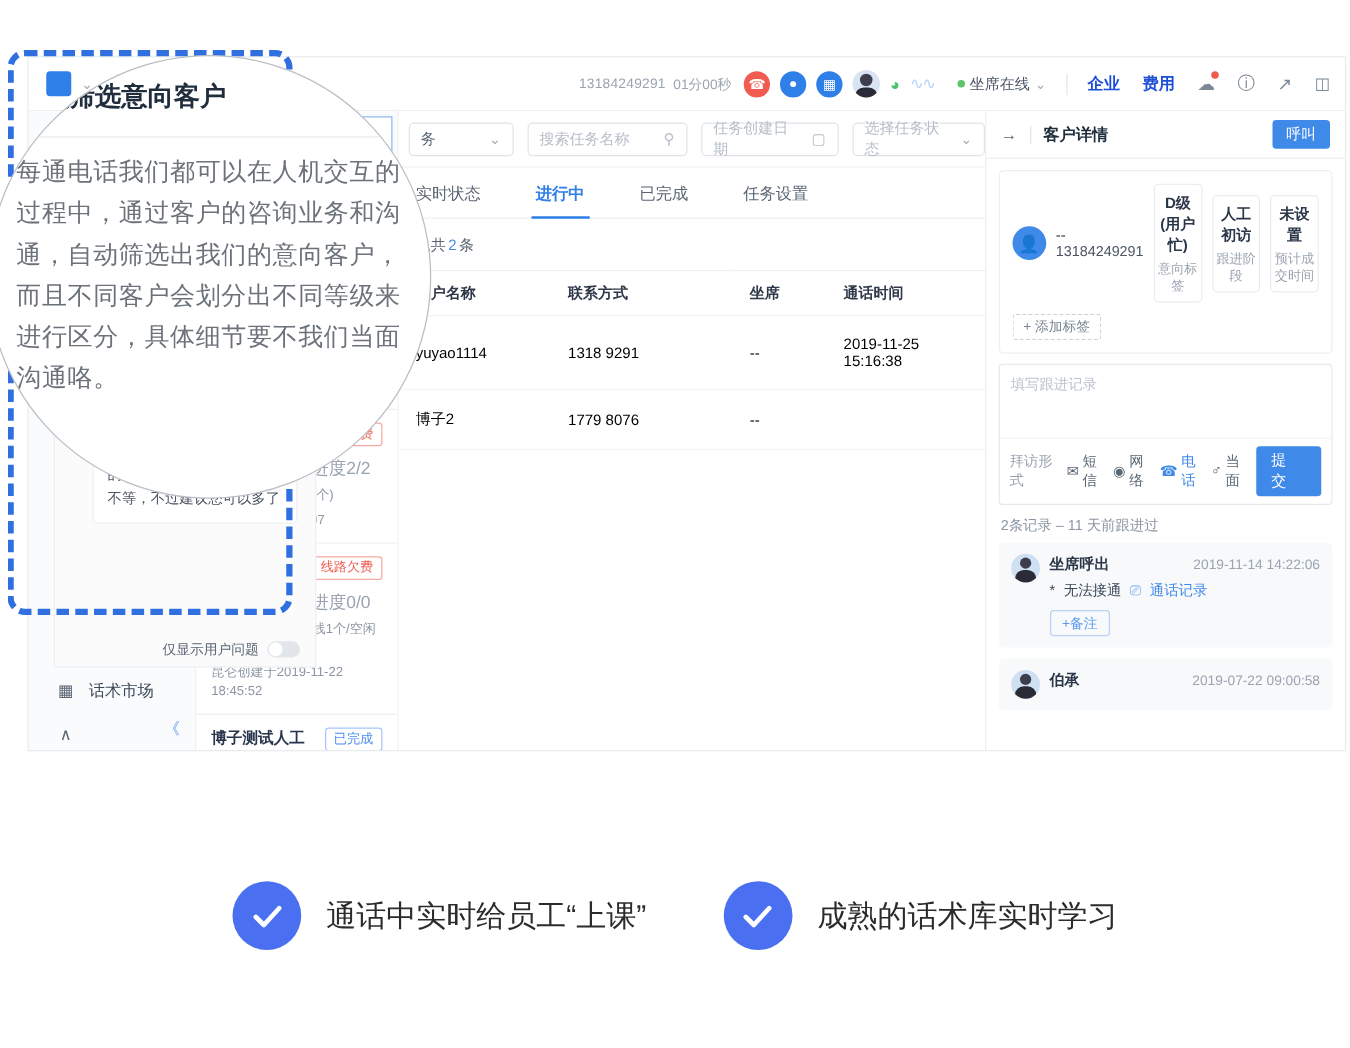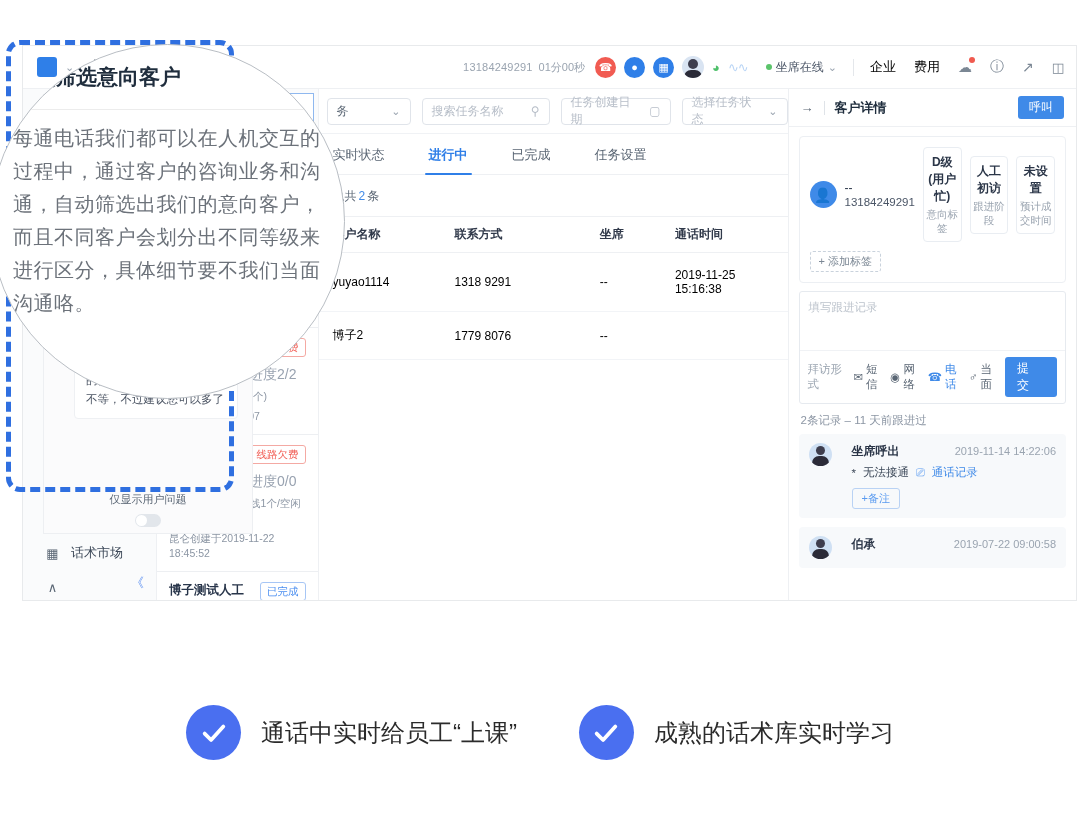--- a/index.html
+++ b/index.html
@@ -46,21 +46,21 @@
   .avatar-hdr::before { content: ""; position: absolute; left: 6px; top: 3px; width: 10px;
       height: 10px; border-radius: 50%; background: #3d3d4d; }
   .avatar-hdr::after { content: ""; position: absolute; left: 2px; top: 14px; width: 18px;
       height: 11px; border-radius: 7px 7px 0 0; background: #2b2b38; }
   .wifi { color: #4ec06a; font-size: 13px; }
   .wave { color: #b8d4f5; font-size: 13px; letter-spacing: -1px; }
   .agent-status { display: flex; align-items: center; gap: 4px; font-size: 12px;
       color: #4a5566; margin-left: 18px; }
   .dot-green { width: 6px; height: 6px; border-radius: 50%; background: #5bc46b; }
   .vline { width: 1px; height: 17px; background: #e4e7eb; margin: 0 16px; }
-  .hdr-link { font-size: 13px; color: #000000; font-weight: 400; margin-right: 18px; text-align: right; }
+  .hdr-link { font-size: 13px; color: #1d4ed8; font-weight: 700; margin-right: 18px; text-align: right; }
   .hdr-sym { position: relative; font-size: 14px; color: #7b8794; margin-right: 18px; }
   .badge-dot { position: absolute; right: -3px; top: -2px; width: 6px; height: 6px;
       border-radius: 50%; background: #f05a4f; }
   .fs-ico { font-size: 13px; color: #7b8794; margin-right: 14px; letter-spacing: -2px; }
 
   
   .app-body { position: absolute; left: 0; top: 43px; right: 0; bottom: 0; display: flex; }
 
   
   .leftnav { width: 155px; background: #fafbfc; border-right: 1px solid #eef0f3;
@@ -153,21 +153,21 @@
   .note-actions { display: flex; align-items: center; gap: 7px; padding: 6px 8px;
       border-top: 1px solid #f0f2f5; }
   .na-label { font-size: 11.5px; color: #9aa4b0; font-family: Liberation Serif, serif; }
   .na-chip { display: flex; align-items: center; gap: 3px; font-size: 11.5px;
       color: #5a6674; }
   .na-chip.on { color: #3f8ae8; }
   .na-submit { margin-left: auto; background: #3f8ae8; color: #fff; font-size: 12px;
       padding: 3px 12px; border-radius: 3px; letter-spacing: 2px; }
   .rec-count { font-size: 11.5px; color: #8c96a4; padding: 9px 12px 6px; }
   .rec-item { margin: 0 10px 9px; background: #f7f9fb; border-radius: 4px; padding: 9px 10px; }
-  .rec-top { display: flex; align-items: flex-start; gap: 20px; }
+  .rec-top { display: flex; align-items: flex-start; gap: 8px; }
   .rec-av { width: 23px; height: 23px; border-radius: 50%; background: #cfe0f3;
       position: relative; overflow: hidden; flex: none; }
   .rec-av::before { content: ""; position: absolute; left: 7px; top: 3px; width: 9px;
       height: 9px; border-radius: 50%; background: #3d3d4d; }
   .rec-av::after { content: ""; position: absolute; left: 3px; top: 13px; width: 17px;
       height: 11px; border-radius: 7px 7px 0 0; background: #2b2b38; }
   .rec-body { flex: 1; }
   .rec-line1 { display: flex; align-items: baseline; }
   .rec-who { font-size: 12px; font-weight: 700; color: #2b3648; }
   .rec-time { margin-left: auto; font-size: 11px; color: #9aa4b0; }
@@ -194,21 +194,21 @@
 
   
   .aiPanel { position: absolute; left: 20px; top: 48px; width: 210px; height: 440px;
       background: #fbfbfc; border: 1px solid #edeff2; z-index: 30; }
   .ai-head { height: 26px; display: flex; align-items: center; padding: 0 10px;
       font-size: 11px; color: #9aa4b0; background: #f4f5f7; }
   .ai-bubble { margin: 202px 14px 0 30px; background: #fff; border: 1px solid #eef0f3;
       border-radius: 4px; padding: 9px 11px; font-size: 11.5px; line-height: 19px;
       color: #4a5362; }
   .ai-foot { position: absolute; left: 0; right: 0; bottom: 6px; display: flex;
-      align-items: center; justify-content: flex-end; gap: 7px; padding: 0 12px; flex-direction: column; }
+      align-items: center; justify-content: flex-end; gap: 7px; padding: 0 12px; }
   .ai-foot-label { font-size: 11px; color: #5a6674; }
   .toggle { width: 26px; height: 13px; border-radius: 7px; background: #e2e6eb;
       position: relative; }
   .toggle::after { content: ""; position: absolute; left: 1px; top: 1px; width: 11px;
       height: 11px; border-radius: 50%; background: #fff; }
 
   
   .features { position: absolute; left: 0; top: 705px; width: 1080px;
       display: flex; justify-content: center; align-items: center; gap: 62px; }
   .feature { display: flex; align-items: center; gap: 20px; }

